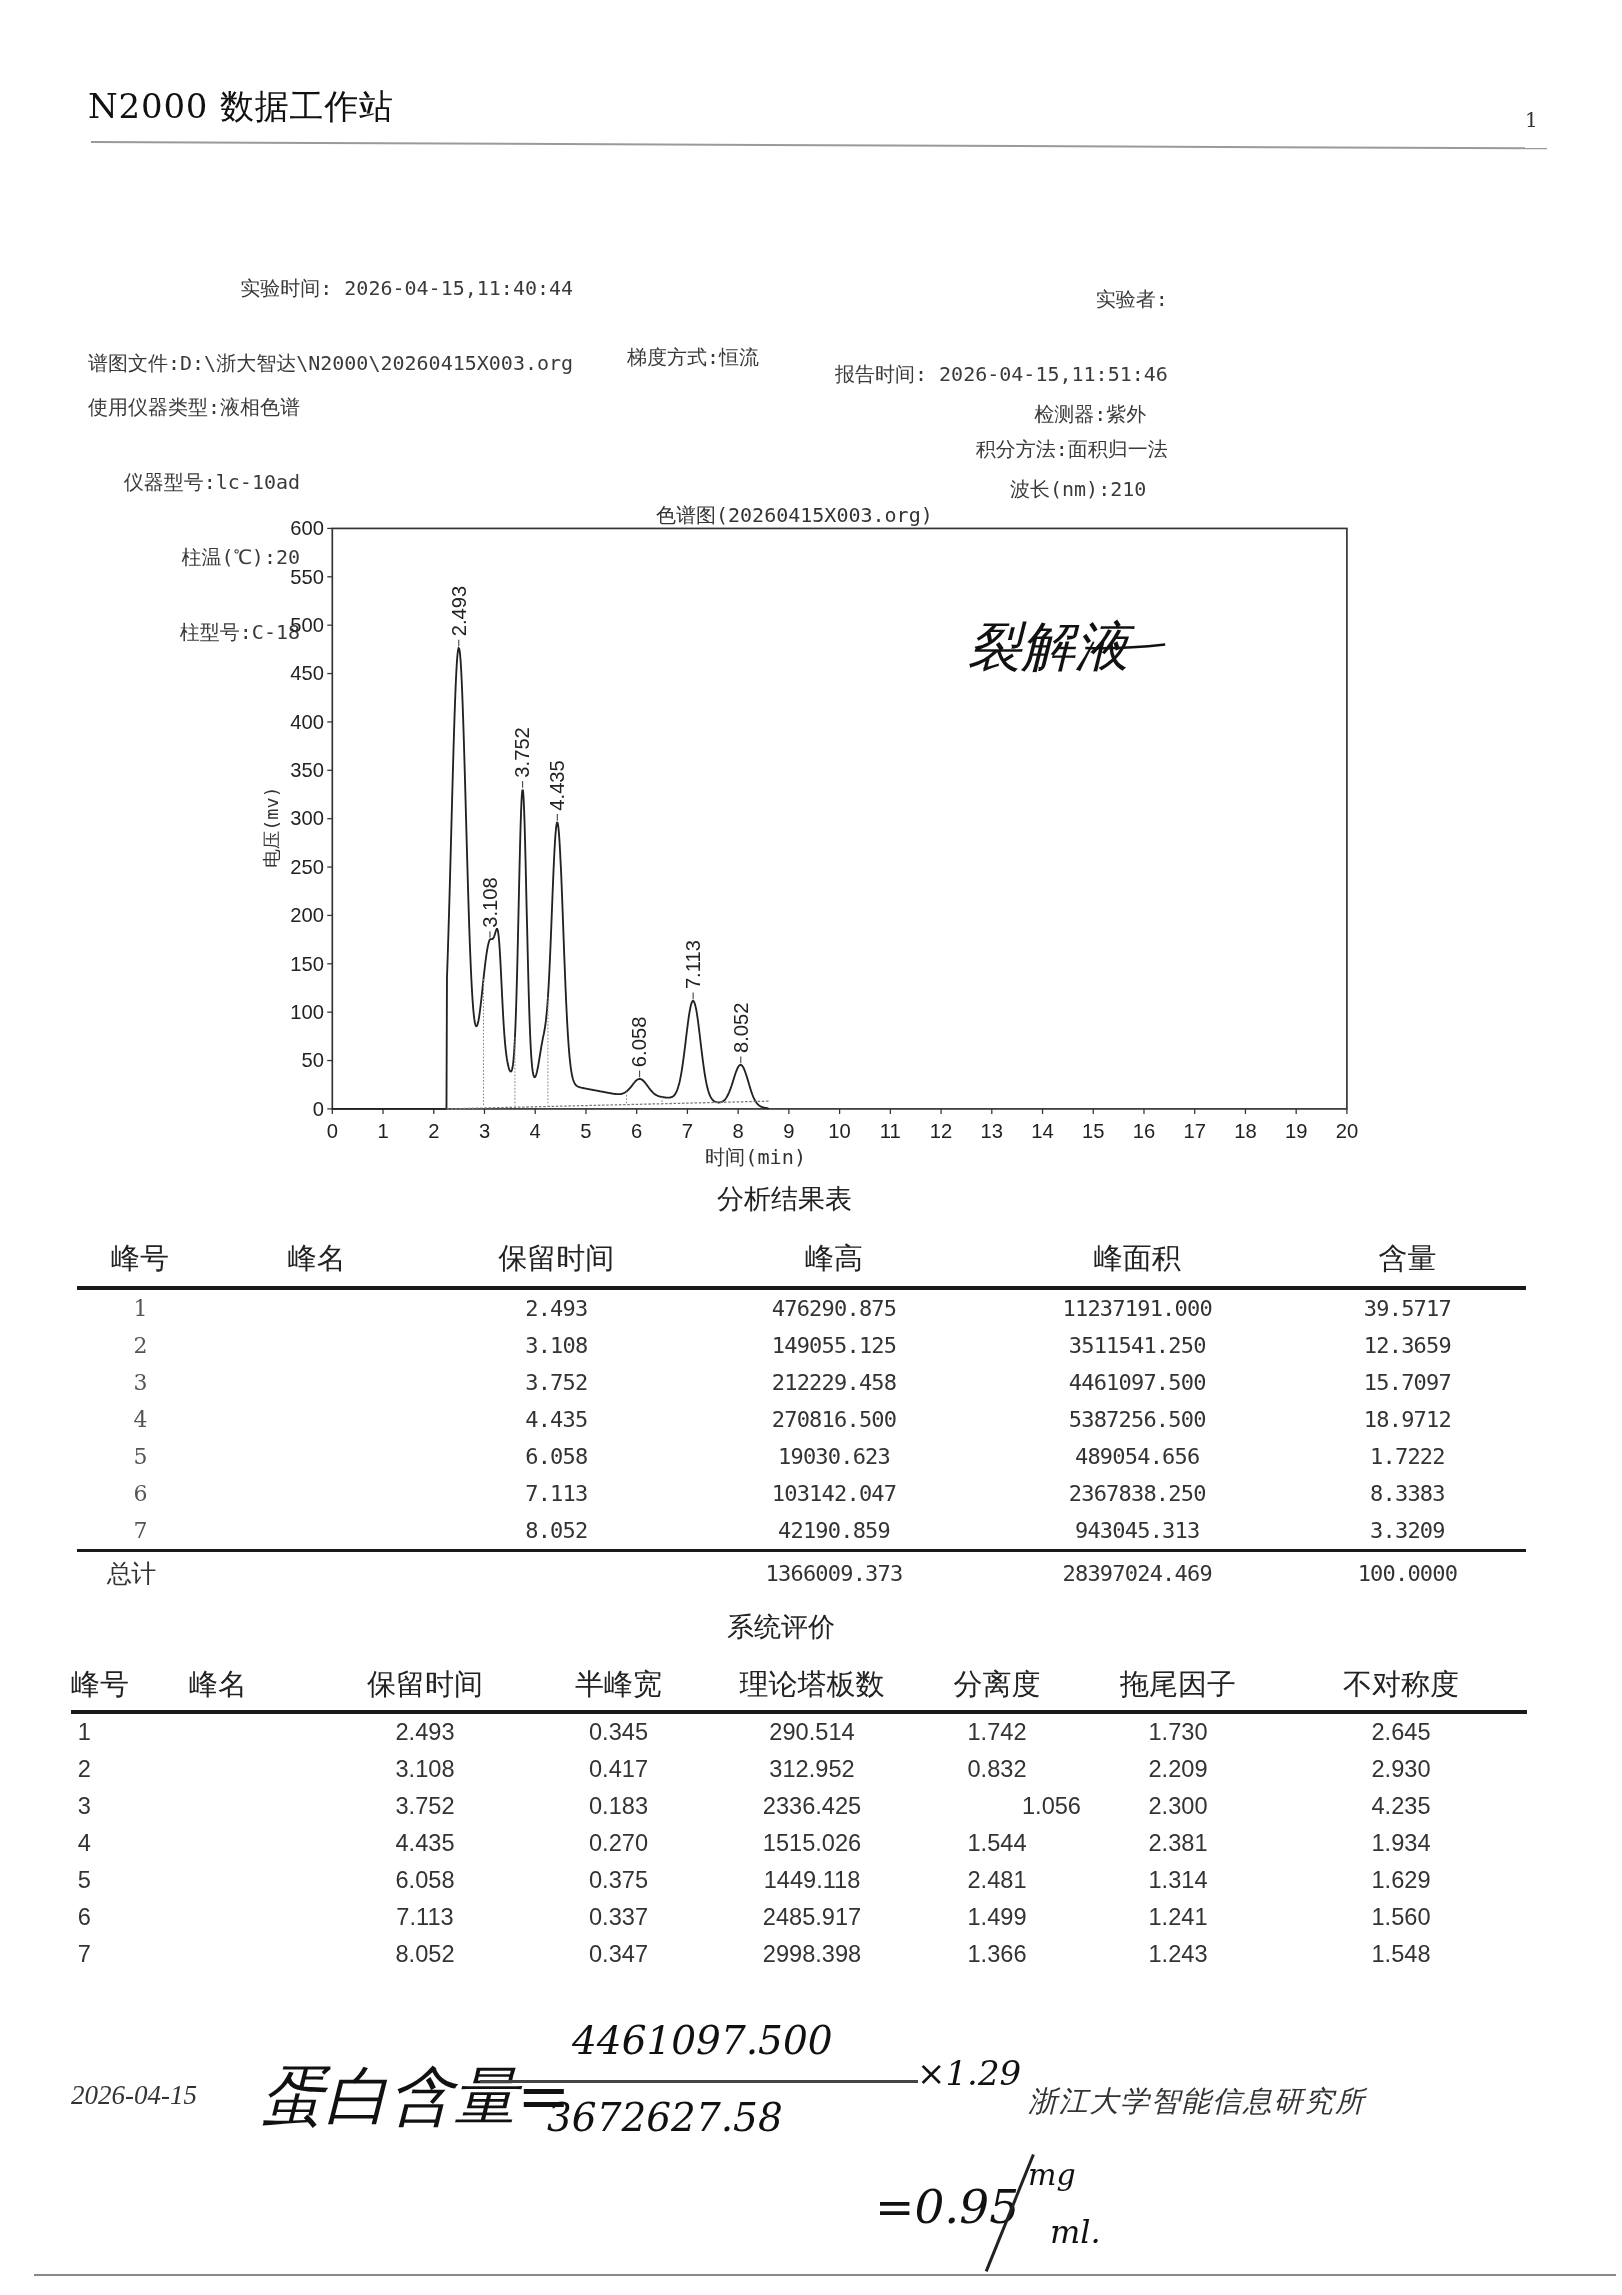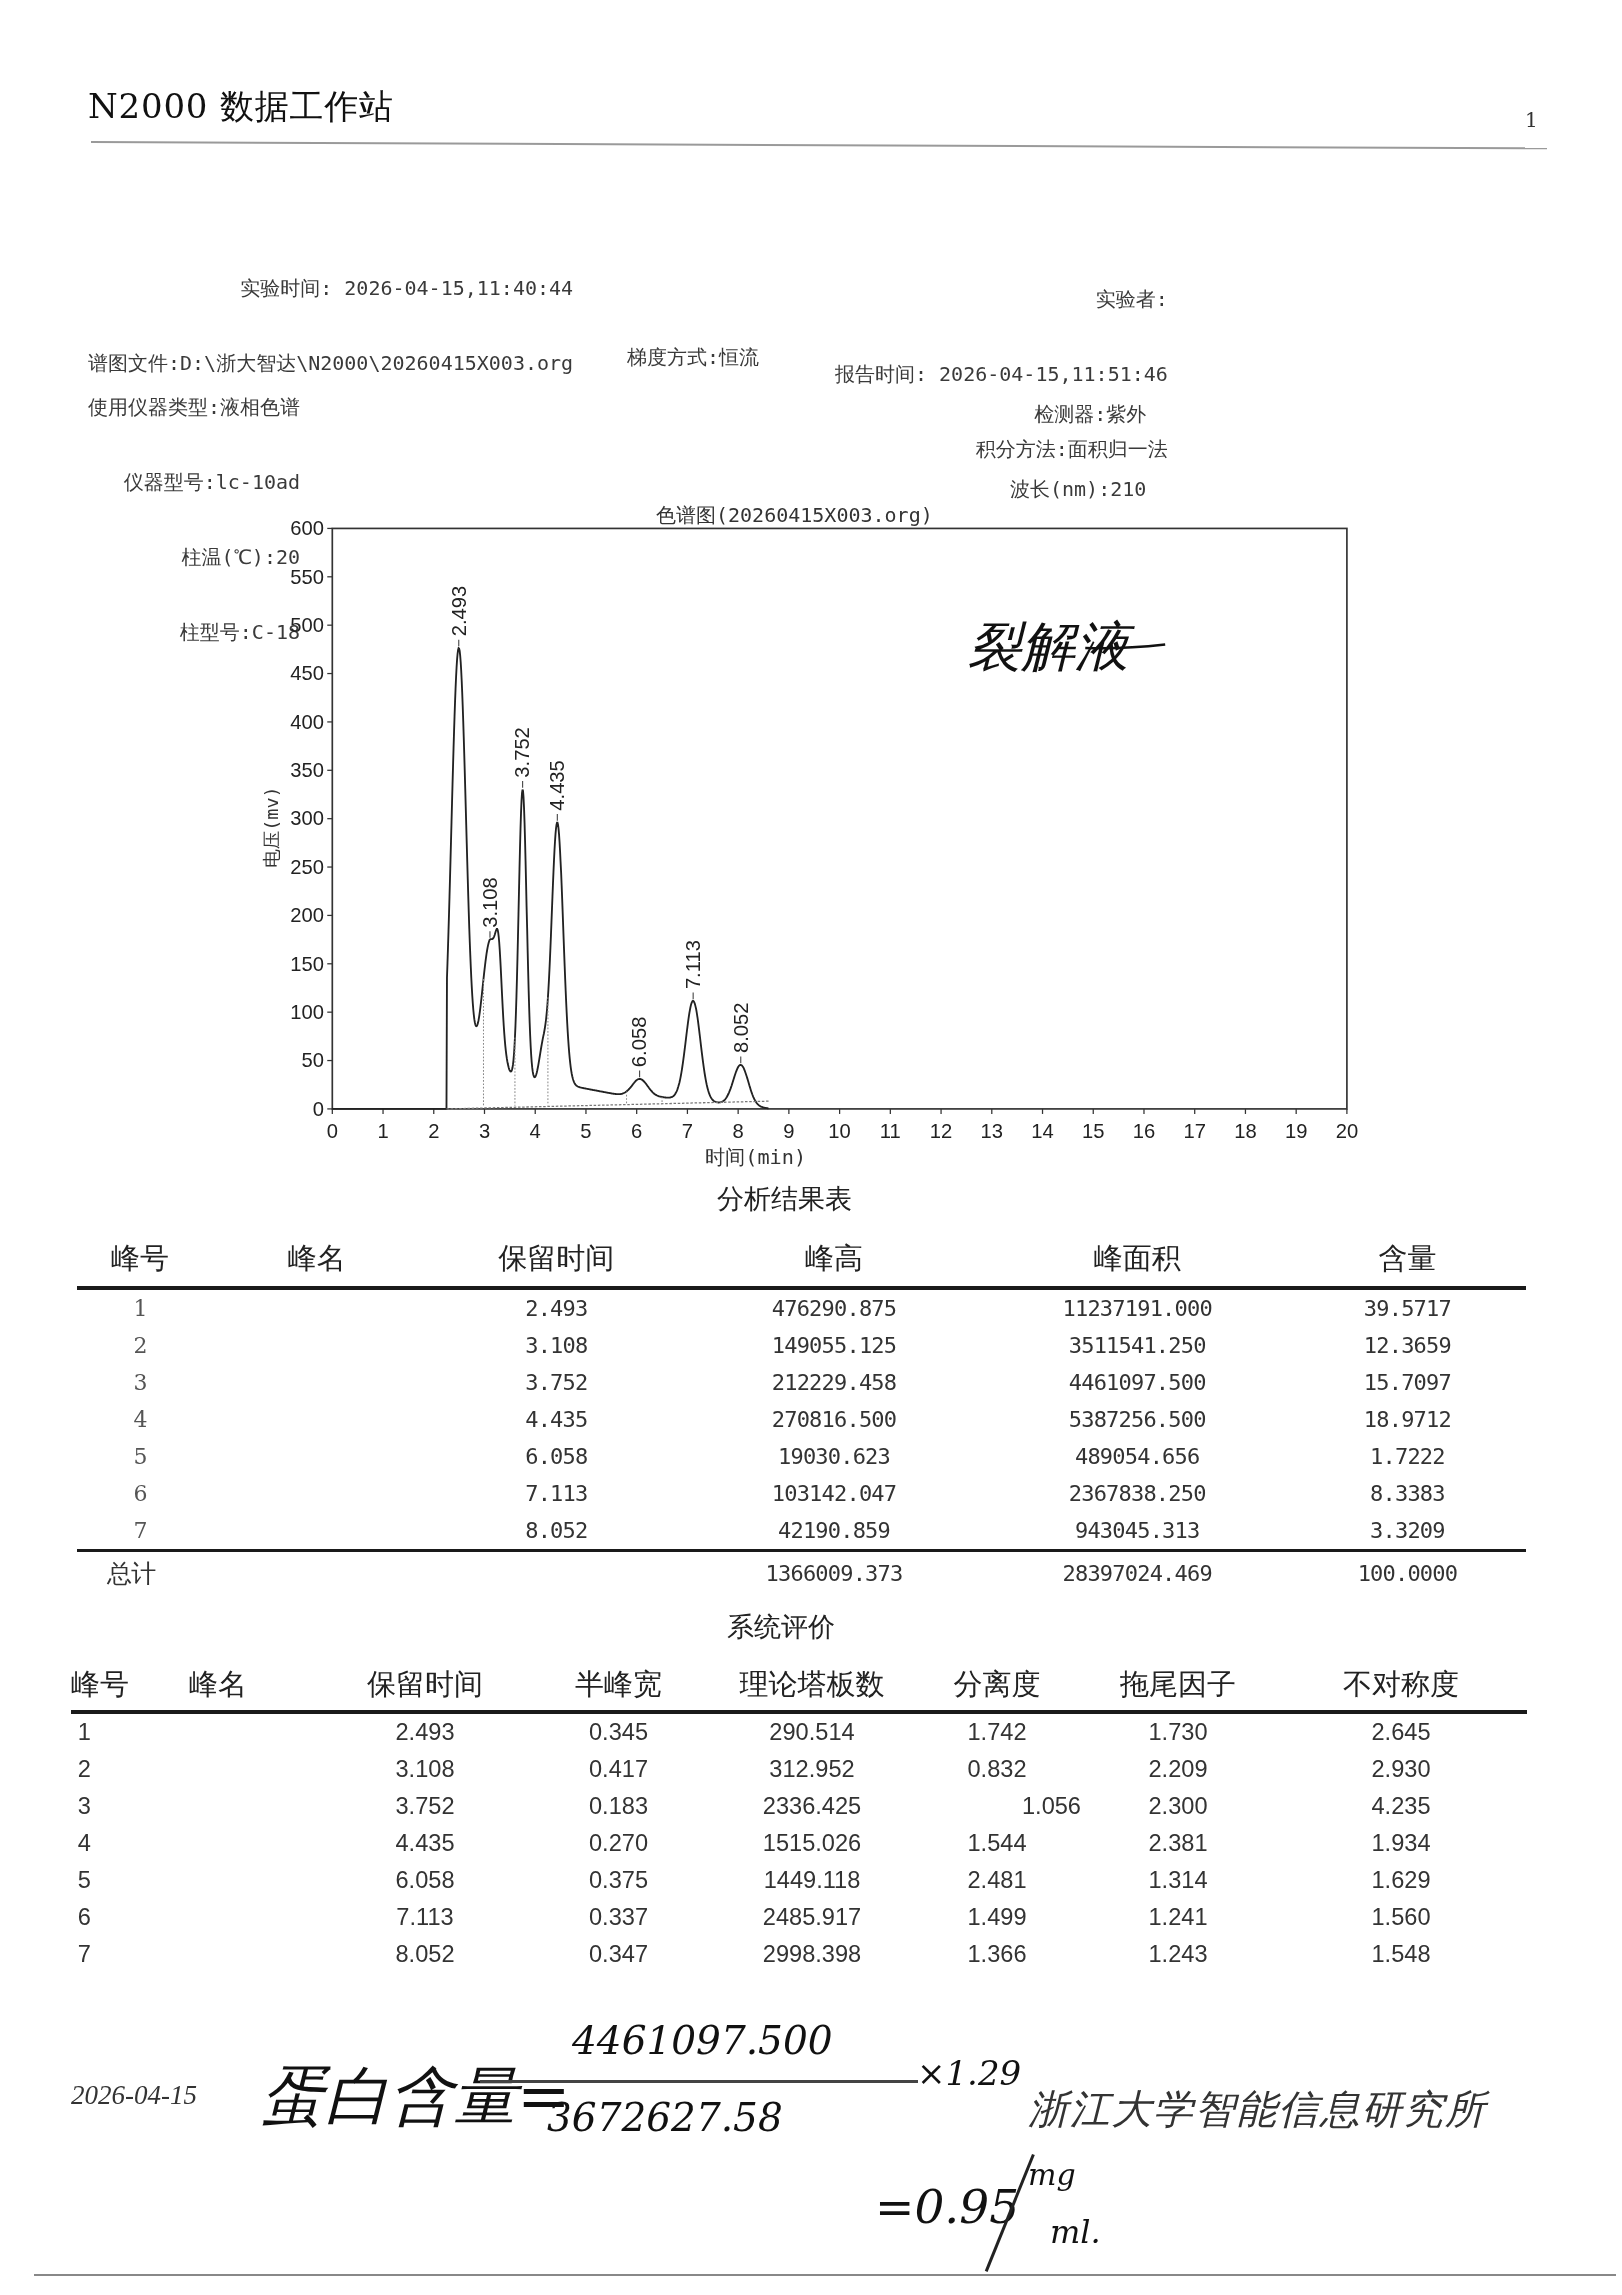--- a/index.html
+++ b/index.html
@@ -21,21 +21,21 @@
   .t1 td { font-size: 22px; font-family: "DejaVu Sans Mono", monospace; color: #333; height: 37px; padding: 0; letter-spacing: -0.8px; }
   .t1 .head-row { border-bottom: 4.2px solid #1a1a1a; }
   .t1 .last-row { border-bottom: 3.4px solid #1a1a1a; }
   .t1 td.c { text-align: center; }
   .t2 { left: 71px; top: 1658px; width: 1456px; }
   .t2 th { font-weight: normal; font-size: 29px; color: #222; padding: 0; height: 47px; vertical-align: bottom; padding-bottom: 5px; }
   .t2 td { font-size: 23.6px; font-family: "Liberation Sans", sans-serif; color: #333; height: 37px; padding: 0; }
   .t2 .head-row { border-bottom: 4.2px solid #1a1a1a; }
   .hand { font-family: "DejaVu Serif", serif; font-style: italic; color: #111; }
   .footer-date { left: 71px; top: 2080px; font-size: 27px; font-style: italic; color: #333; font-family: "Liberation Serif", serif; }
-  .institute { left: 1028px; top: 2082px; font-size: 40px; font-style: italic; color: #333; font-family: Liberation Sans, sans-serif; letter-spacing: 1.7px; }
+  .institute { left: 1028px; top: 2082px; font-size: 29px; font-style: italic; color: #333; font-family: Liberation Sans, sans-serif; letter-spacing: 1.7px; }
   .bottom-rule { left: 34px; top: 2274px; width: 1582px; height: 1.7px; background: #888; }
 </style>
 </head>
 <body>
 
 <div class="abs hdr-title">N2000 数据工作站</div>
 <div class="abs page-no">1</div>
 <div class="abs hdr-rule"></div>
 
 <div class="abs meta" style="left:88px; top:226px;">

